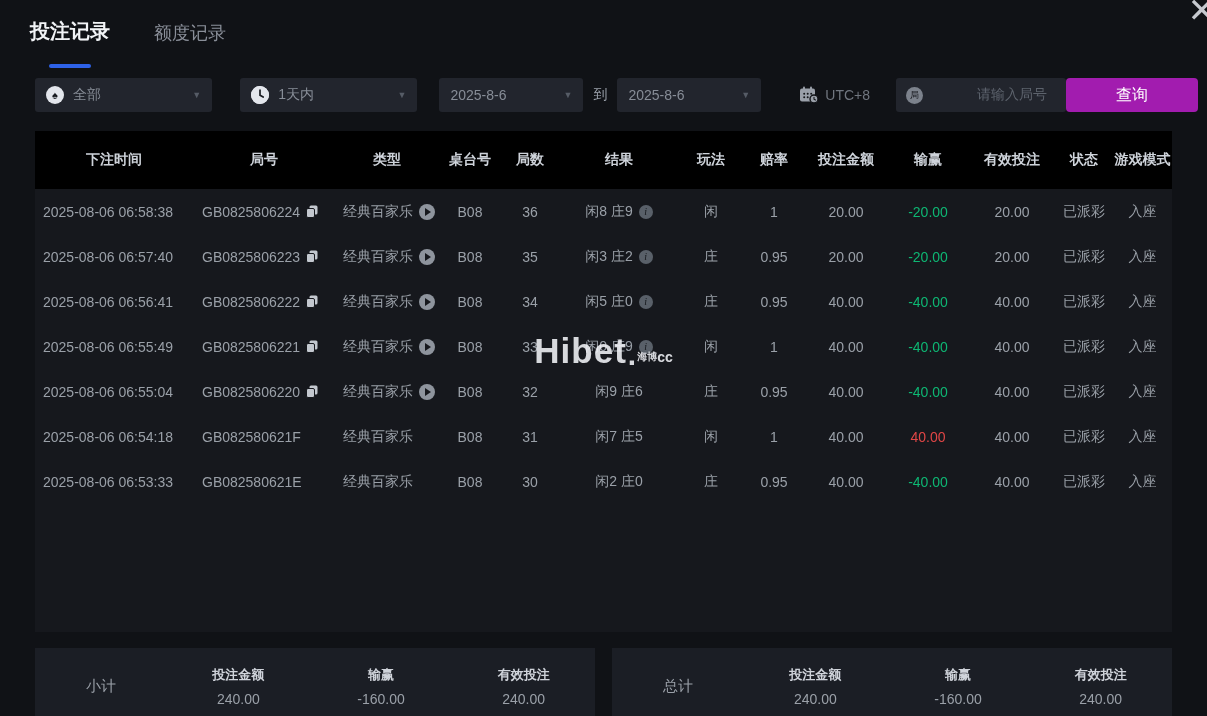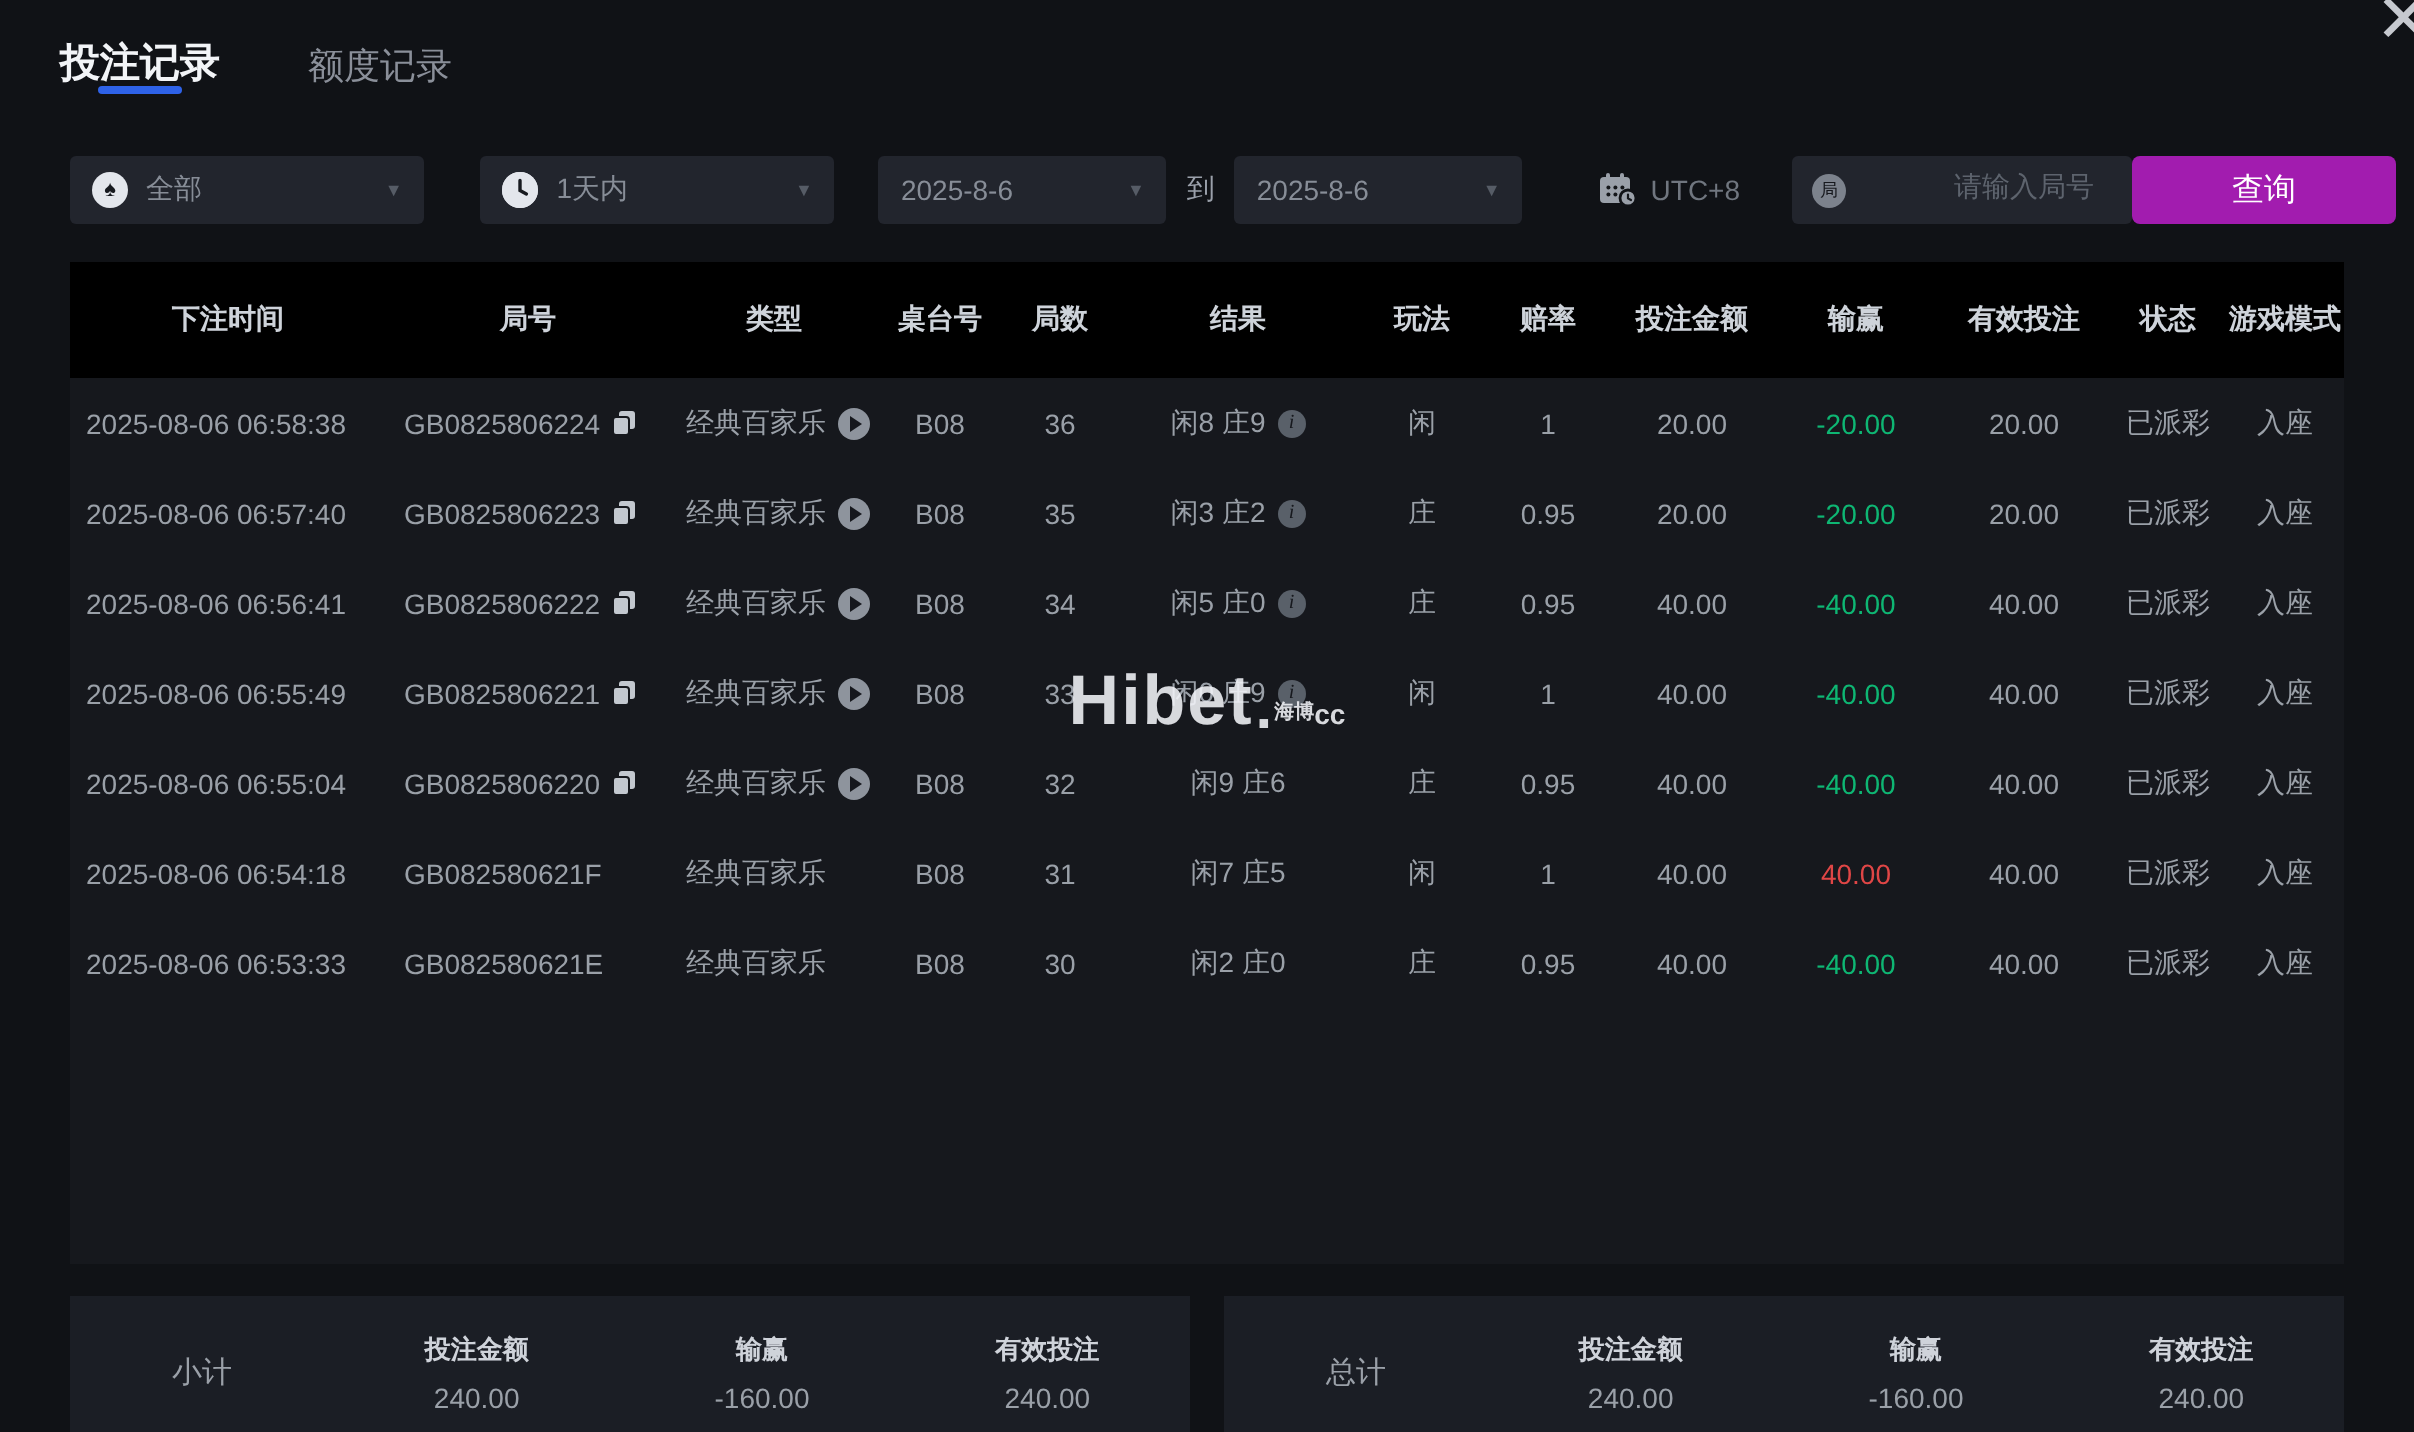--- a/index.html
+++ b/index.html
@@ -4,21 +4,21 @@
 <style>
   html,body{margin:0;padding:0;background:#0f1115;}
   .app{
     position:relative;width:1207px;height:716px;overflow:hidden;
     background:#101216;
     font-family:"Liberation Sans","DejaVu Sans",sans-serif;
     -webkit-font-smoothing:antialiased;
   }
   
   .tabs{position:absolute;top:18px;left:30px;display:flex;align-items:flex-end;gap:44px;}
-  .tab{font-size:18px;color:#8a8f99;cursor:pointer;position:relative;padding-bottom:2px;}
+  .tab{font-size:18px;color:#8a8f99;cursor:pointer;position:relative;padding-bottom:23px;}
   .tab.active{font-size:20px;font-weight:bold;color:#f2f4f7;}
   .tab .underline{display:none;}
   .tab.active .underline{
     display:block;position:absolute;left:50%;transform:translateX(-50%);
     bottom:0;width:42px;height:4px;border-radius:2px;background:#2e62e8;
   }
   .close{
     position:absolute;top:-7px;right:-9px;font-size:34px;font-weight:300;
     color:#c6c9cf;line-height:1;cursor:pointer;user-select:none;
   }

